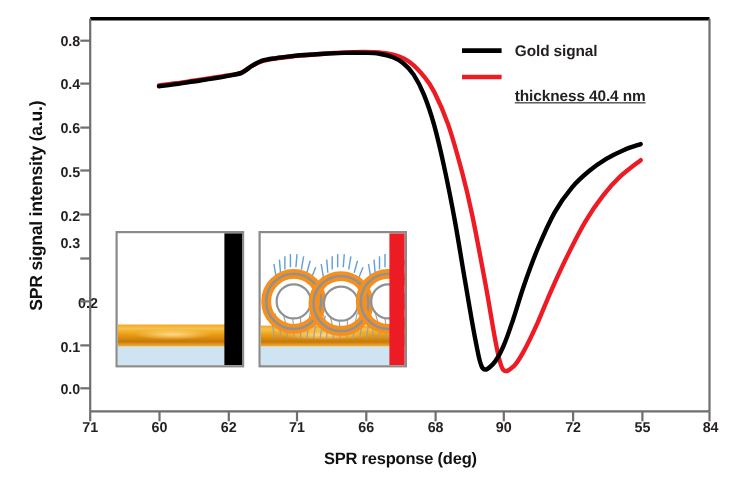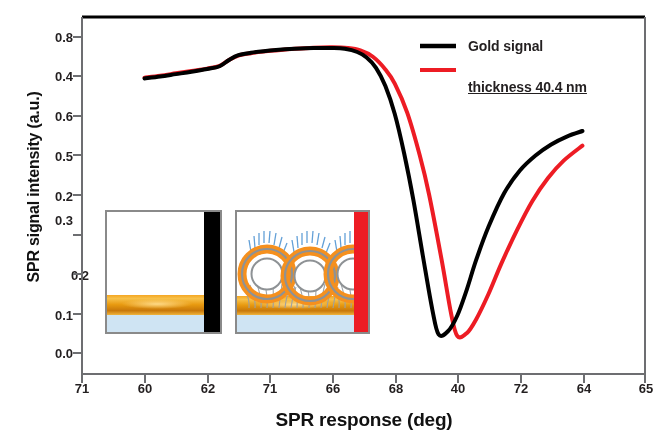--- a/index.html
+++ b/index.html
@@ -15,21 +15,21 @@
     left:-166px;top:178px;
     width:400px;
     transform:rotate(-90deg);
     transform-origin:center center;
     text-align:center;
     font-size:16px;font-weight:bold;color:#111;
     letter-spacing:-0.2px;
   }
   .xlabel{
     position:absolute;left:82px;top:409px;width:564px;
-    text-align:center;font-size:19px;font-weight:bold;color:#111;
+    text-align:center;font-size:15px;font-weight:bold;color:#111;
     letter-spacing:-0.2px;
   }
   .tick-label{
     position:absolute;font-size:13px;color:#231f20;
     font-weight:600;
   }
   .ytick-label{text-align:right;width:40px;}
   .xtick-label{text-align:center;width:40px;}
   .legend-text{
     position:absolute;font-size:14px;color:#231f20;
@@ -68,24 +68,24 @@
   <div class="tick-label ytick-label" style="left:49px;top:268px;">0.2</div>
   <div class="tick-label ytick-label" style="left:33px;top:308px;">0.1</div>
   <div class="tick-label ytick-label" style="left:33px;top:346px;">0.0</div>
 
   <div class="tick-label xtick-label" style="left:62px;top:381px;">71</div>
   <div class="tick-label xtick-label" style="left:125px;top:381px;">60</div>
   <div class="tick-label xtick-label" style="left:188px;top:381px;">62</div>
   <div class="tick-label xtick-label" style="left:250px;top:381px;">71</div>
   <div class="tick-label xtick-label" style="left:313px;top:381px;">66</div>
   <div class="tick-label xtick-label" style="left:376px;top:381px;">68</div>
-  <div class="tick-label xtick-label" style="left:438px;top:381px;">40</div>
+  <div class="tick-label xtick-label" style="left:438px;top:381px;">90</div>
   <div class="tick-label xtick-label" style="left:501px;top:381px;">72</div>
-  <div class="tick-label xtick-label" style="left:564px;top:381px;">64</div>
-  <div class="tick-label xtick-label" style="left:626px;top:381px;">65</div>
+  <div class="tick-label xtick-label" style="left:564px;top:381px;">55</div>
+  <div class="tick-label xtick-label" style="left:626px;top:381px;">84</div>
 
   <div class="legend-text" style="left:468px;top:38px;">Gold signal</div>
   <div class="legend-text" style="left:468px;top:79px;text-decoration:underline;">thickness 40.4 nm</div>
 
   <div class="inset" style="left:105px;top:210px;width:117px;height:124px;">
     <div class="inset-water"></div>
     <div class="inset-gold" style="bottom:14%;height:17%;">
       <div class="inset-gold-sheen"></div>
     </div>
     <div class="inset-bar" style="width:16px;background:#000000;"></div>

